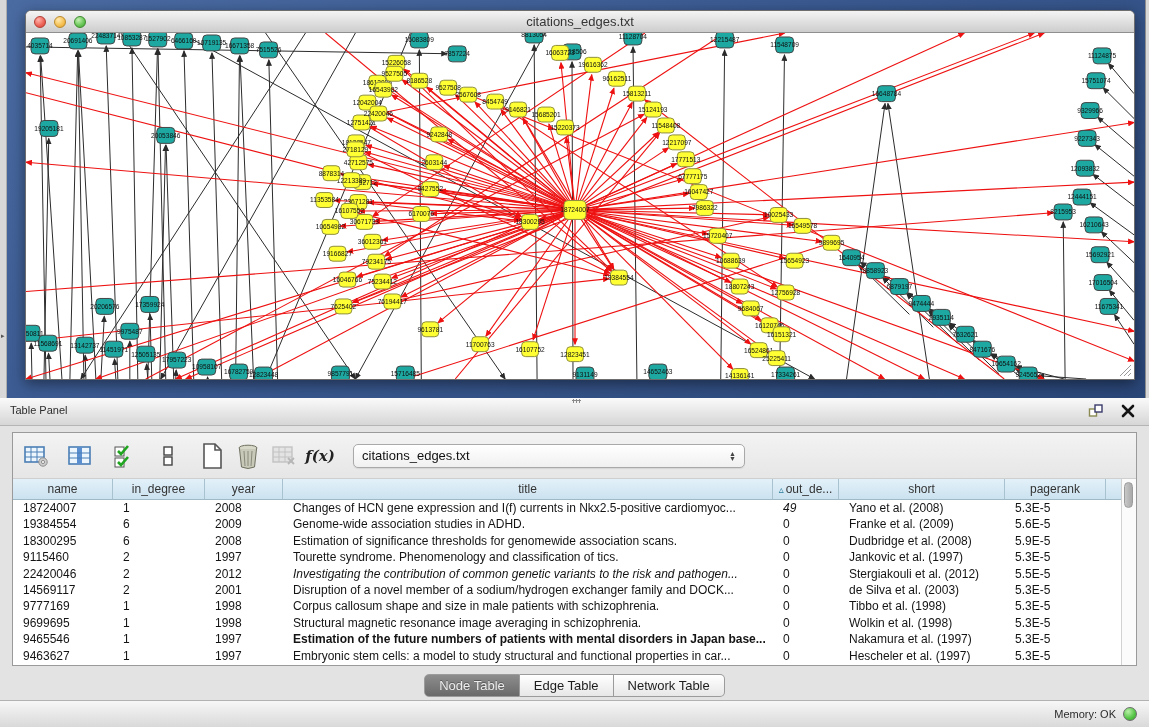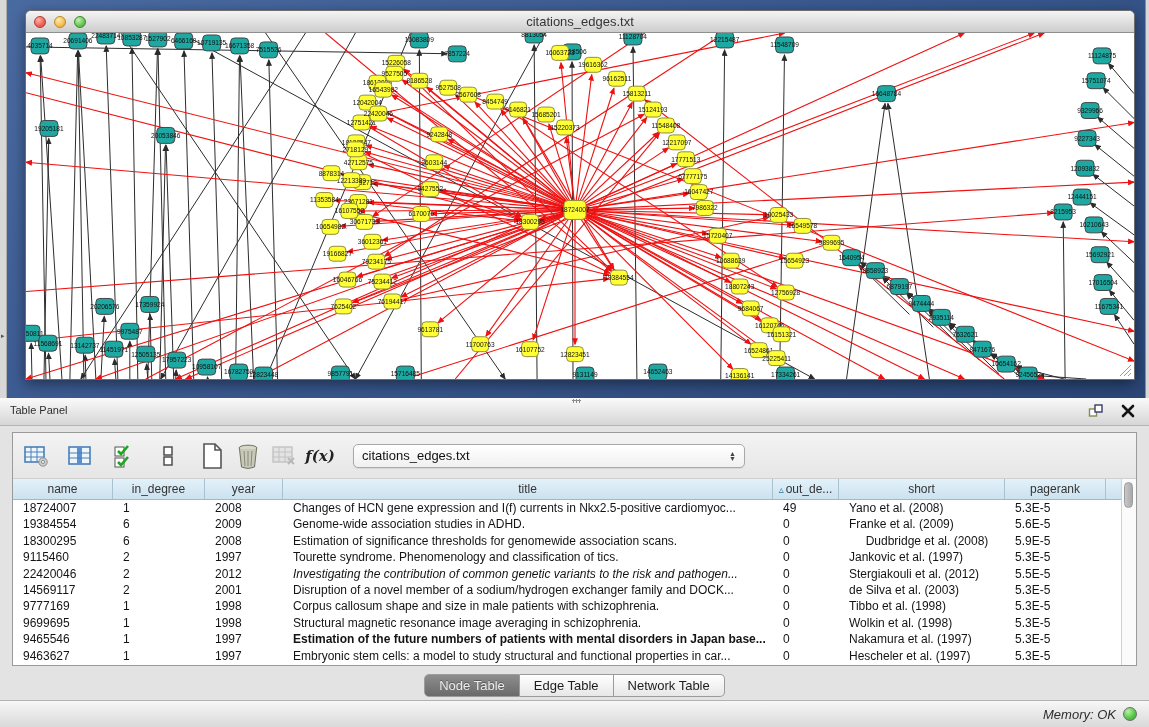--- a/index.html
+++ b/index.html
@@ -81,21 +81,21 @@
     border:1px solid #9b9b9b; border-left:none; }
   .seg:first-child { border-left:1px solid #9b9b9b; border-radius:5px 0 0 5px; }
   .seg:last-child { border-radius:0 5px 5px 0; }
   .seg.selected { background:linear-gradient(#8d8d8d,#6a6a6a); color:#ececec;
     text-shadow:0 -1px 0 rgba(0,0,0,.3); }
 
   
   .status-bar { position:absolute; left:0; top:700px; width:1149px; height:27px;
     background:linear-gradient(#f7f7f7,#d9d9d9); border-top:1px solid #b2b2b2;
     display:flex; align-items:center; justify-content:flex-end; padding-right:12px; gap:7px; }
-  .status-bar .mem { font-size:13px; color:#2c2c2c;font-style:italic; }
+  .status-bar .mem { font-size:11px; color:#2c2c2c; }
   .mem-dot { width:14px; height:14px; border-radius:50%;
     background:radial-gradient(circle at 35% 30%,#b9f0a8,#52c443 60%,#3aa22e);
     border:1px solid #6d6d6d; }
 </style>
 </head>
 <body>
 
 <div class="app">
 
   <div class="network-area">
@@ -899,40 +899,40 @@
               <div class="hcell" style="width: 490px;">title</div>
               <div class="hcell" style="width: 66px;"><span class="sorticon">▵</span>out_de...</div>
               <div class="hcell" style="width: 166px;">short</div>
               <div class="hcell" style="width: 101px;">pagerank</div>
             </div>
             <div class="drow">
               <div class="dcell" style="width: 100px;">18724007</div>
               <div class="dcell" style="width: 92px;">1</div>
               <div class="dcell" style="width: 78px;">2008</div>
               <div class="dcell" style="width: 490px;">Changes of HCN gene expression and I(f) currents in Nkx2.5-positive cardiomyoc...</div>
-              <div class="dcell" style="width: 66px;">49</div>
+              <div class="dcell" style="width: 66px; font-style: italic;">49</div>
               <div class="dcell" style="width: 166px;">Yano et al. (2008)</div>
               <div class="dcell" style="width: 101px;">5.3E-5</div>
             </div>
             <div class="drow">
               <div class="dcell" style="width: 100px;">19384554</div>
               <div class="dcell" style="width: 92px;">6</div>
               <div class="dcell" style="width: 78px;">2009</div>
               <div class="dcell" style="width: 490px;">Genome-wide association studies in ADHD.</div>
               <div class="dcell" style="width: 66px;">0</div>
               <div class="dcell" style="width: 166px;">Franke et al. (2009)</div>
               <div class="dcell" style="width: 101px;">5.6E-5</div>
             </div>
             <div class="drow">
               <div class="dcell" style="width: 100px;">18300295</div>
               <div class="dcell" style="width: 92px;">6</div>
               <div class="dcell" style="width: 78px;">2008</div>
               <div class="dcell" style="width: 490px;">Estimation of significance thresholds for genomewide association scans.</div>
               <div class="dcell" style="width: 66px;">0</div>
-              <div class="dcell" style="width: 166px; text-align: center;">Dudbridge et al. (2008)</div>
+              <div class="dcell" style="width: 166px;">Dudbridge et al. (2008)</div>
               <div class="dcell" style="width: 101px;">5.9E-5</div>
             </div>
             <div class="drow">
               <div class="dcell" style="width: 100px;">9115460</div>
               <div class="dcell" style="width: 92px;">2</div>
               <div class="dcell" style="width: 78px;">1997</div>
               <div class="dcell" style="width: 490px;">Tourette syndrome. Phenomenology and classification of tics.</div>
               <div class="dcell" style="width: 66px;">0</div>
               <div class="dcell" style="width: 166px;">Jankovic et al. (1997)</div>
               <div class="dcell" style="width: 101px;">5.3E-5</div>

